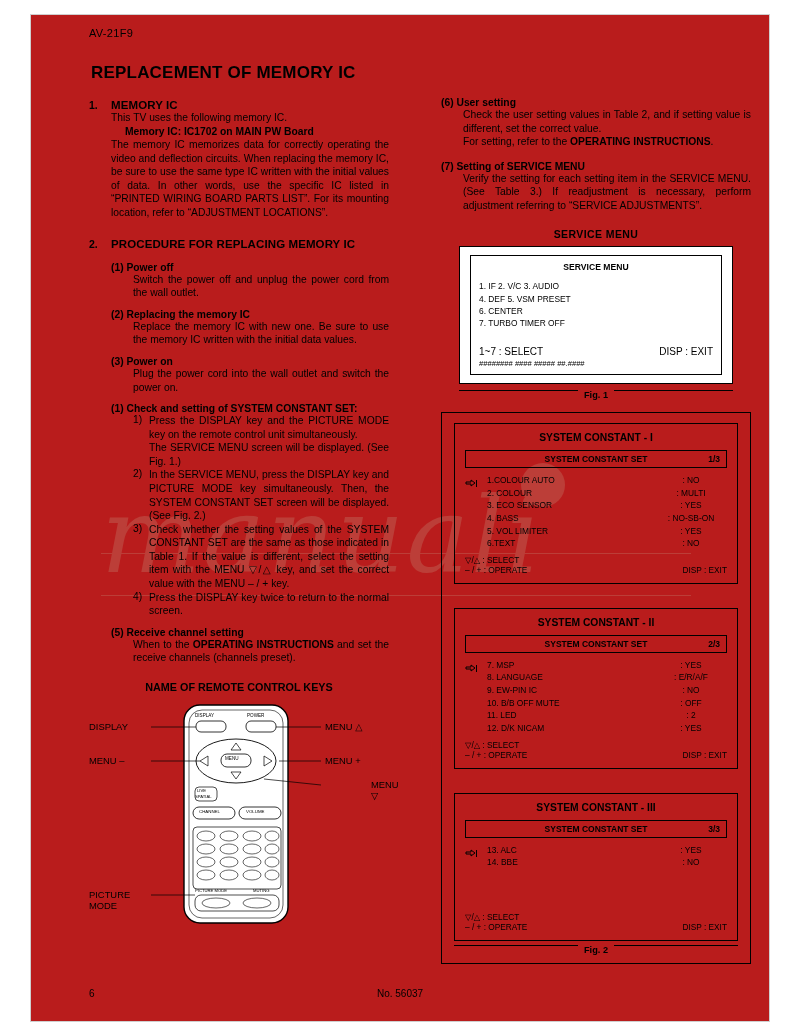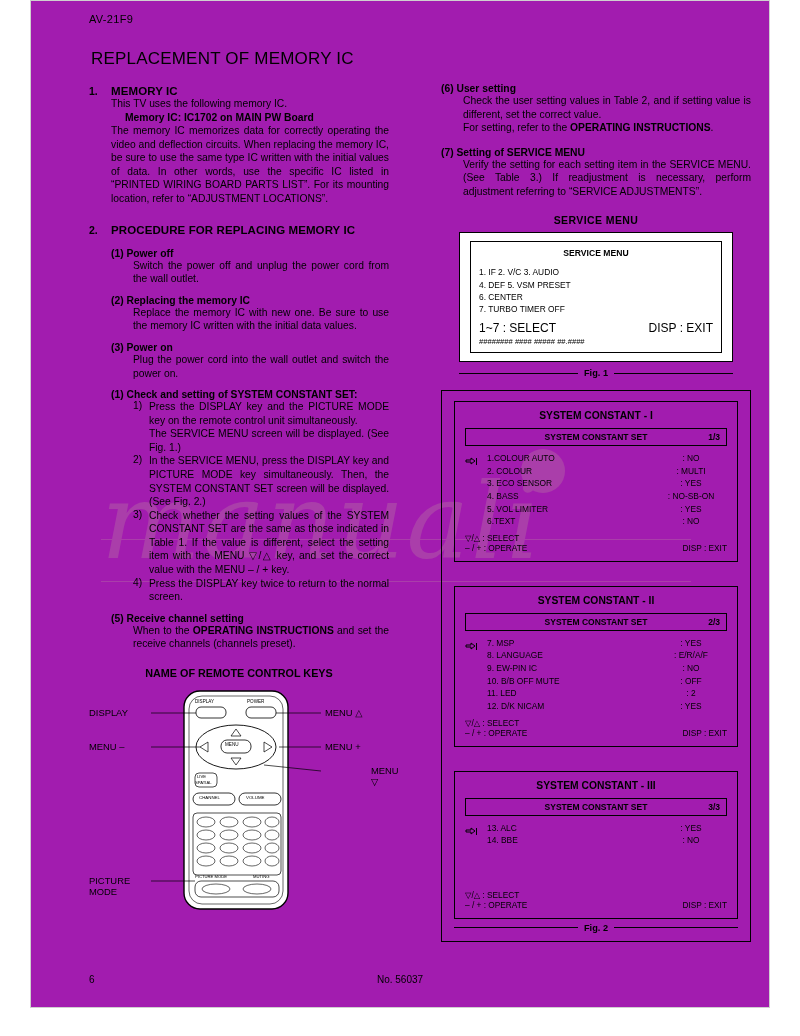--- a/index.html
+++ b/index.html
@@ -7,32 +7,32 @@
   body {
     width: 800px; height: 1036px;
     background: #ffffff;
     font-family: "Liberation Sans", sans-serif;
     color: #000;
     position: relative;
     overflow: hidden;
   }
   .page {
     position:absolute;
-    left:30px; top:0;
+    left:30px; top:14px;
     width:740px; height:1008px;
-    background:#a21caf;
+    background:#b91c1c;
     border:1px solid #cfcfcf;
   }
   .hdr-model {
     position:absolute; left:58px; top:12px;
     font-size:11px; letter-spacing:0.3px;
   }
   .title {
     position:absolute; left:60px; top:48px;
-    font-size:17px; font-weight:normal; letter-spacing:0.2px;
+    font-size:17px; font-weight:bold; letter-spacing:0.2px;
   }
   
   .watermark {
     position:absolute; left:70px; top:430px;
     width:600px; height:220px;
     pointer-events:none;
     opacity:0.22;
   }
   .wm-text {
     position:absolute; left:0; top:30px;
@@ -77,24 +77,24 @@
   
   .svc-title { text-align:center; font-weight:bold; font-size:10.5px; letter-spacing:0.4px;}
   .osd-outer {
     border:1px solid #000; background:#fff;
     padding:8px 10px;
     position:relative;
   }
   .osd-inner { border:1px solid #000; padding:6px 8px; }
   .osd-head { text-align:center; font-size:8.6px; font-weight:bold; border-bottom:0; padding-bottom:4px;}
   .osd-row { font-size:8.4px; line-height:1.45; }
-  .osd-foot { font-size:12px; display:flex; justify-content:space-between; margin-top:6px;text-align:center;}
+  .osd-foot { font-size:10px; display:flex; justify-content:space-between; margin-top:17px;text-align:center;}
   .osd-dots { font-size:7.6px; letter-spacing:0px; margin-top:2px; color:#000;}
   .fig { text-align:center; font-size:9.2px; font-weight:bold; margin-top:6px; }
-  .fig-rule { display:flex; align-items:center; gap:6px; justify-content:center;}
+  .fig-rule { display:flex; gap:6px; justify-content:center;}
   .fig-rule .ln { height:1px; background:#000; flex:1 1 auto;}
 
   
   .sc-group { border:1px solid #000; padding:10px 12px 8px 12px; }
   .sc-box { border:1px solid #000; padding:8px 10px 8px 10px; margin-bottom:24px;}
   .sc-cap { text-align:center; font-weight:bold; font-size:10.3px; margin-bottom:7px;}
   .sc-head {
     border:1px solid #000; font-size:8.5px; font-weight:bold;
     text-align:center; padding:3px 4px; position:relative; margin-bottom:6px;
   }

